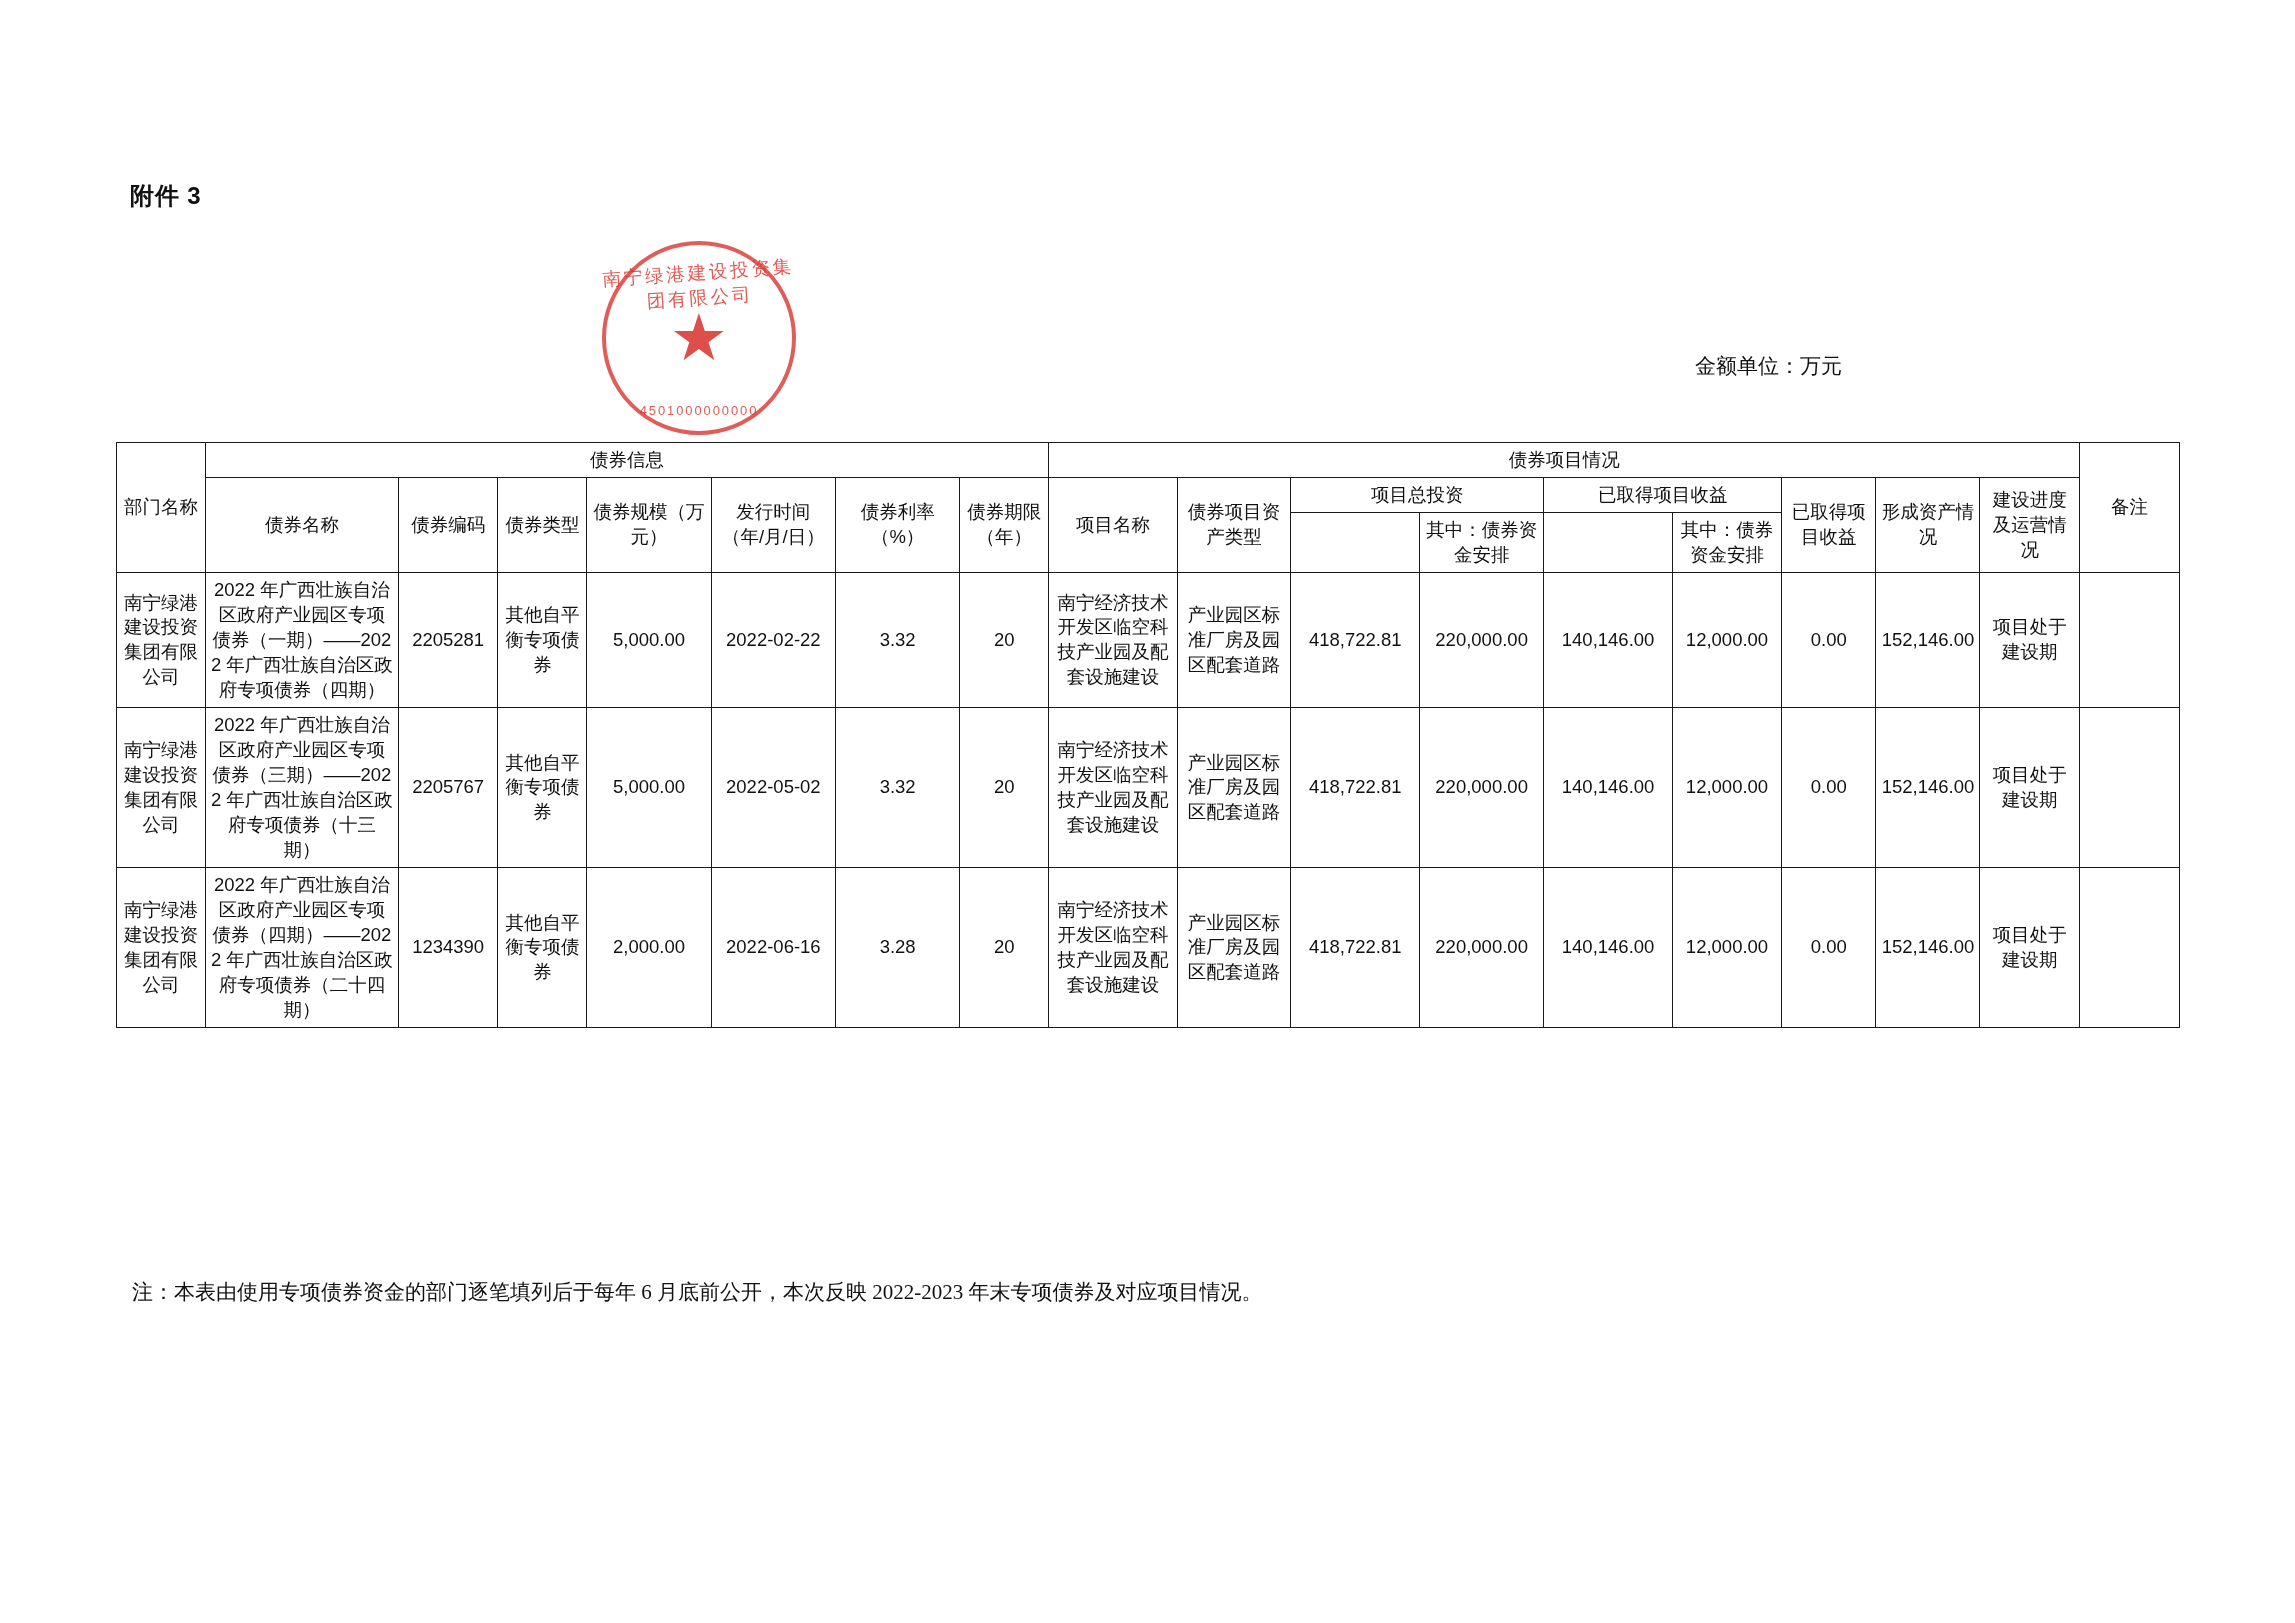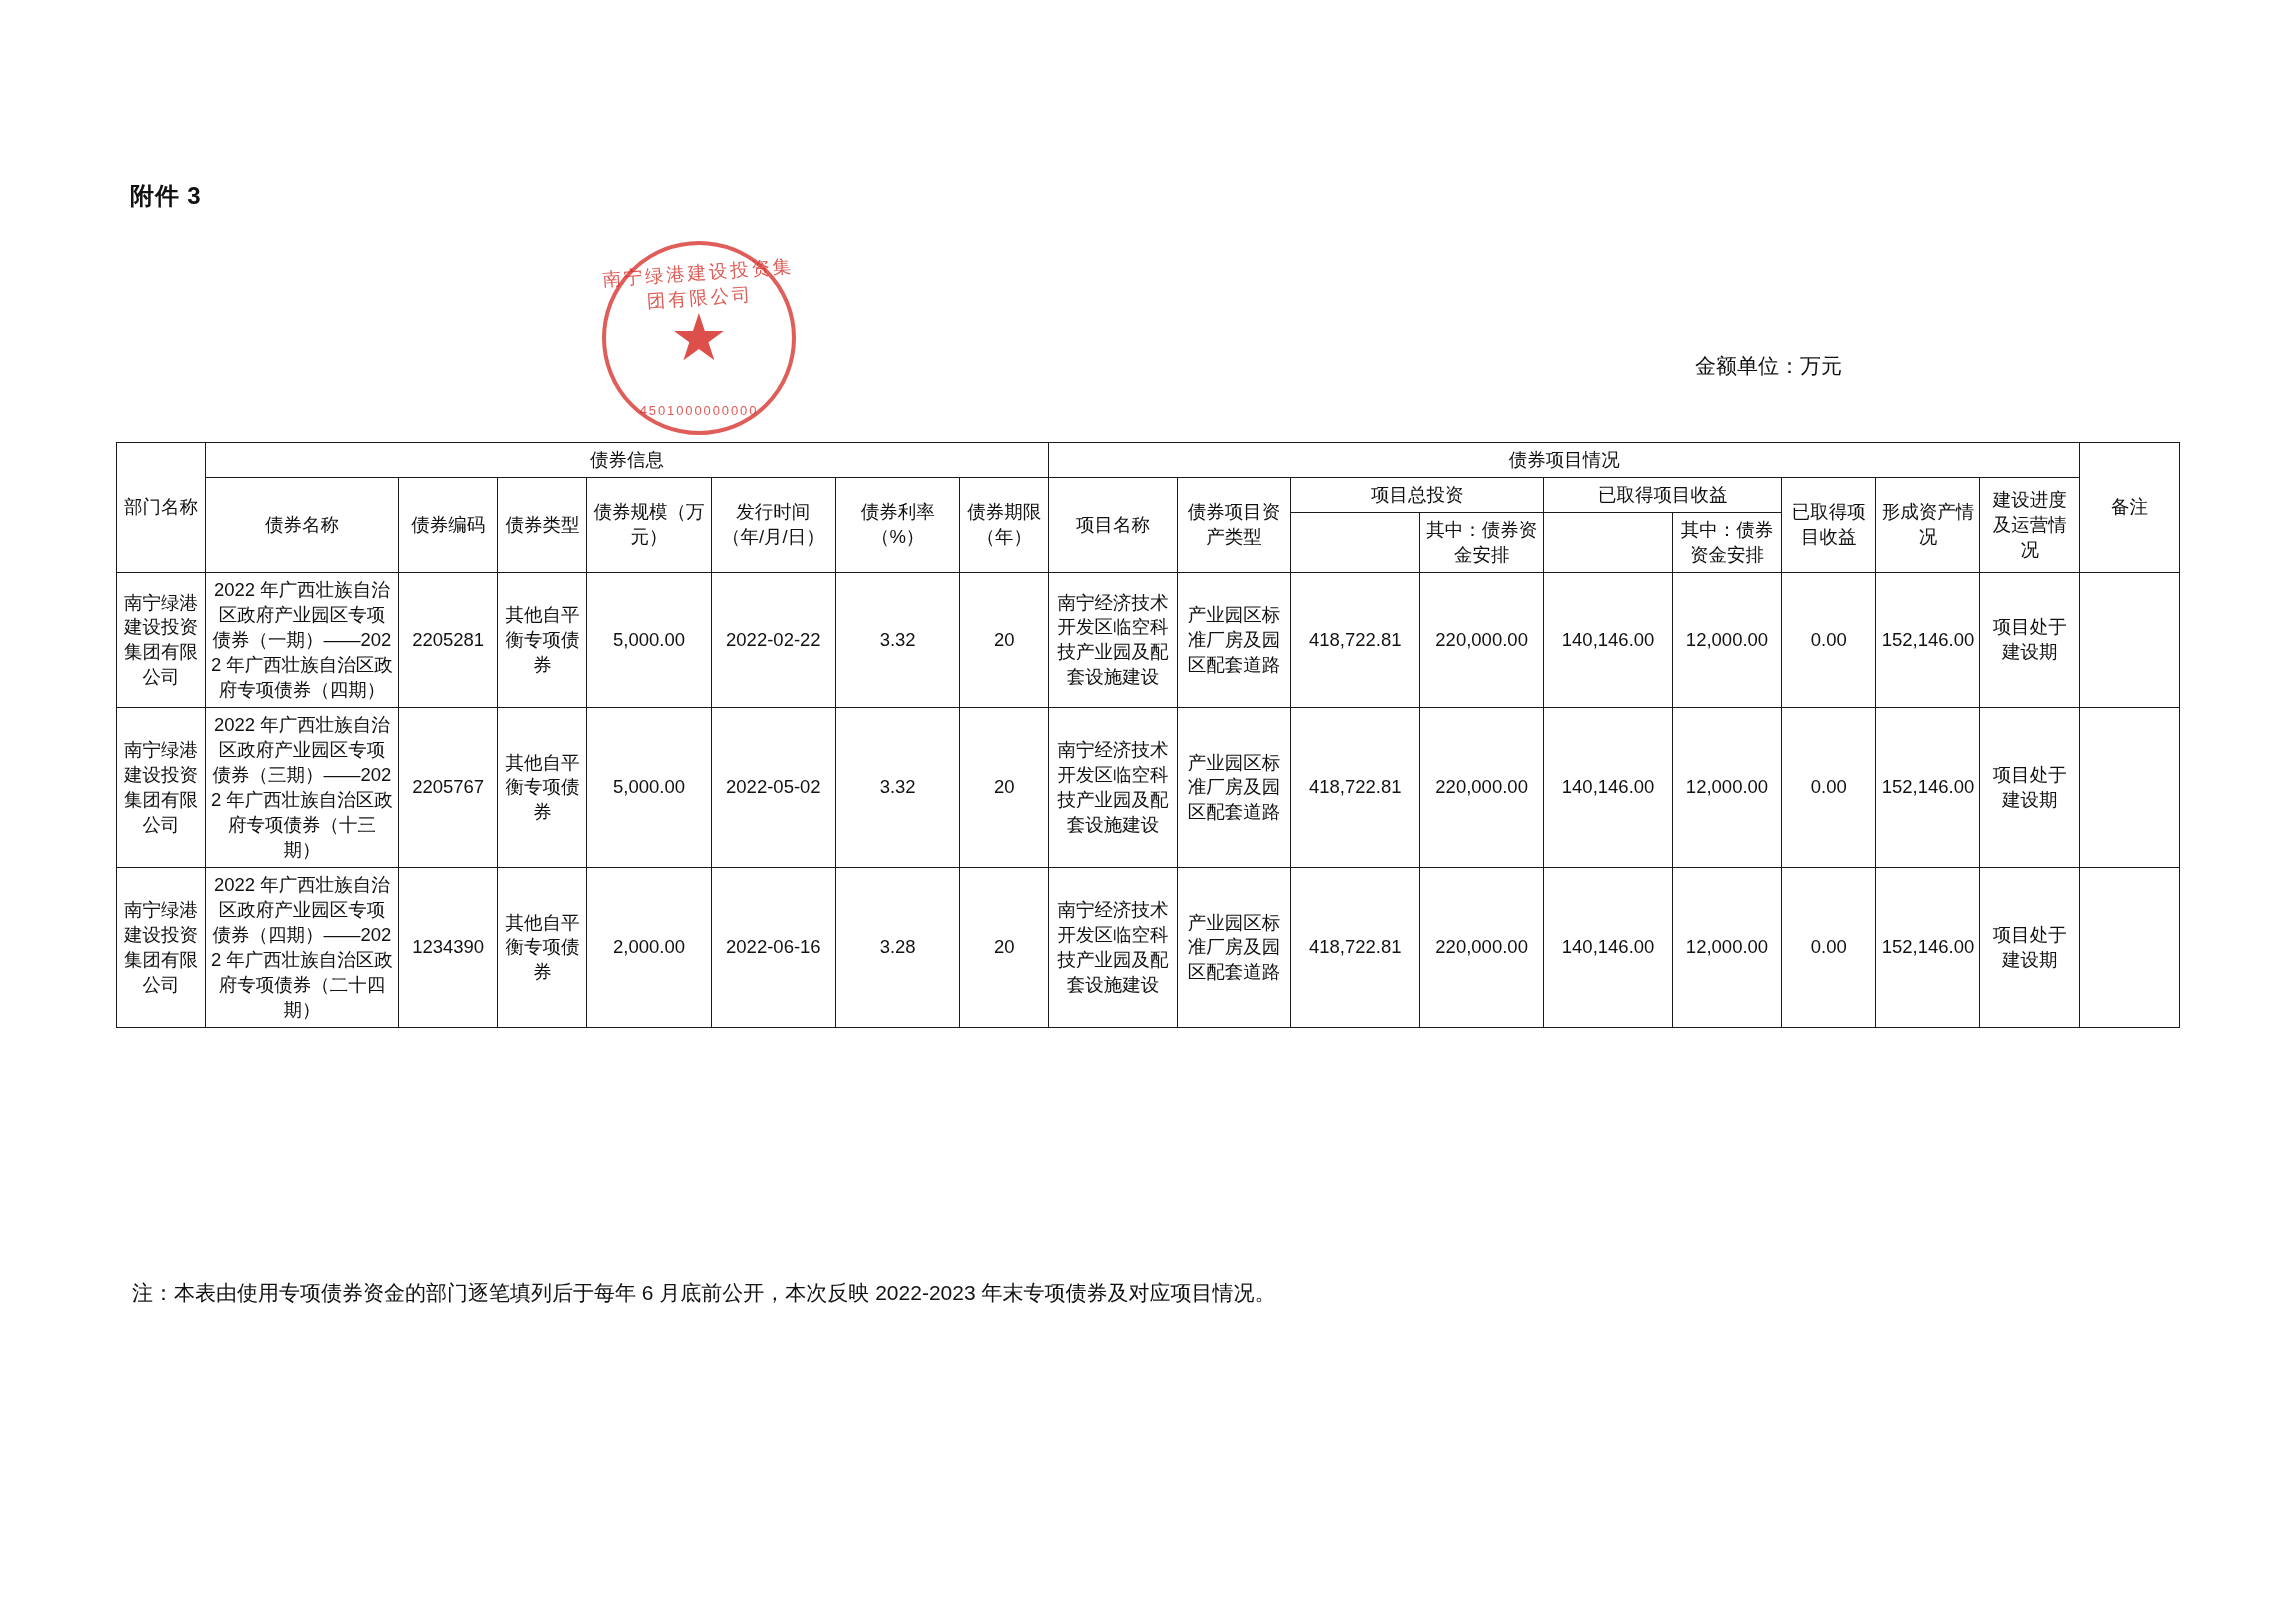--- a/index.html
+++ b/index.html
@@ -135,21 +135,21 @@
     font-size: 18.5px;
     line-height: 1.45;
   }
   .footnote {
     position: absolute;
     left: 132px;
     top: 1277px;
     width: 2036px;
     font-size: 21px;
     line-height: 1.5;
-    font-family: Liberation Sans, sans-serif;
+    font-family: Liberation Serif, serif;
   }
 </style>
 </head>
 <body>
 
 <div class="page">
 
   <div class="attachment-label">附件 3</div>
 
   <div class="seal">

